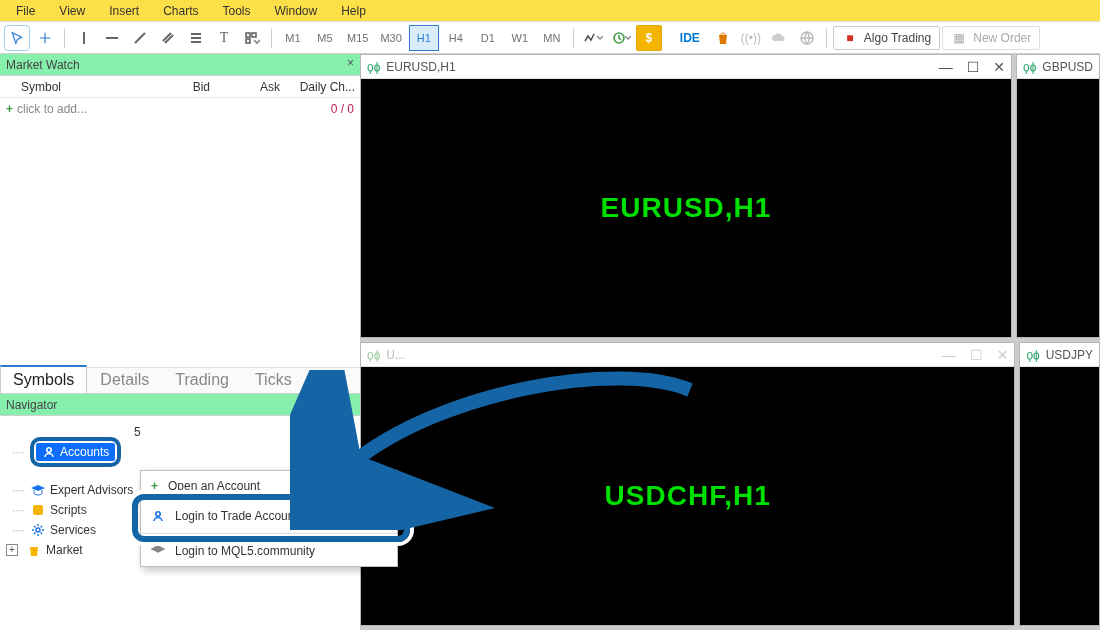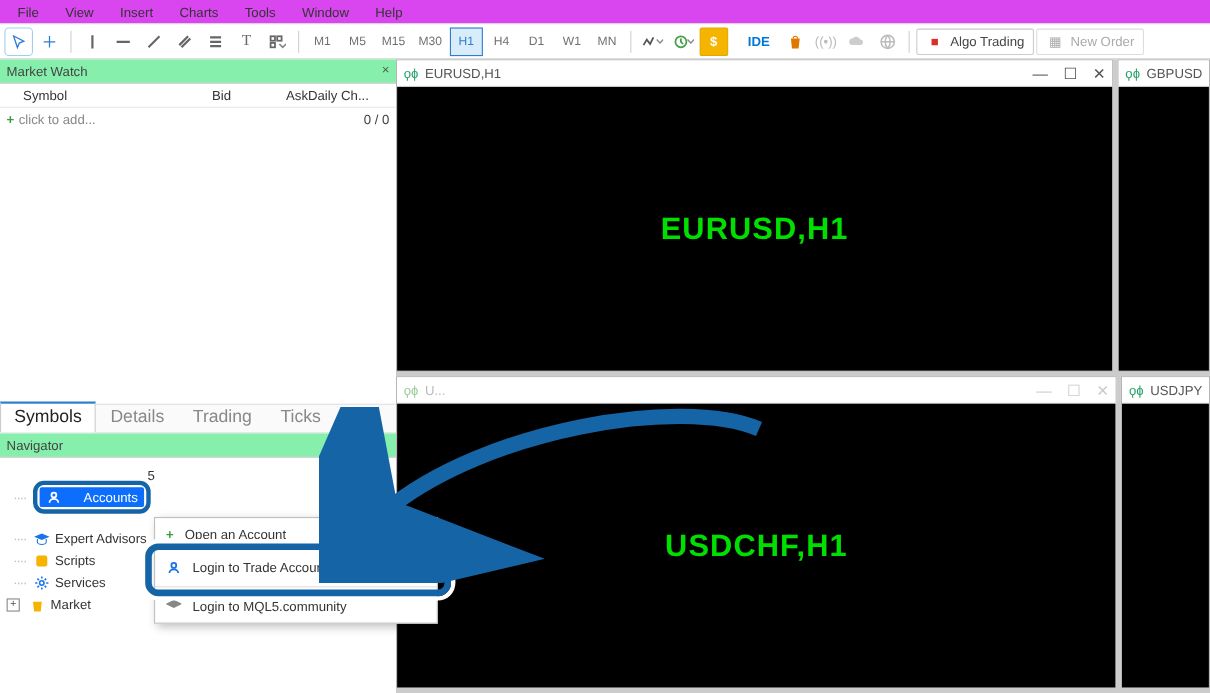--- a/index.html
+++ b/index.html
@@ -1,19 +1,19 @@
 <!DOCTYPE html>
 <html><head>
 <meta charset="utf-8">
 <style>
   * { box-sizing: border-box; margin: 0; padding: 0; font-family: 'Segoe UI', Tahoma, sans-serif; }
   body { width: 1100px; height: 630px; background: #f0f0f0; overflow: hidden; position: relative; font-size: 12px; }
   
   
-  .menubar { height: 22px; background: #d946ef; display: flex; align-items: center; padding: 0 4px; border-bottom: 1px solid #e0e0e0;}
+  .menubar { height: 22px; background: #fde047; display: flex; align-items: center; padding: 0 4px; border-bottom: 1px solid #e0e0e0;}
   .menubar .item { padding: 2px 12px; color: #333; cursor: default; }
 
   
   .toolbar { height: 32px; background: #fff; display: flex; align-items: center; padding: 0 4px; border-bottom: 1px solid #d0d0d0; gap: 2px; }
   .tb-btn { width: 26px; height: 26px; display:flex; align-items:center; justify-content:center; border:1px solid transparent; border-radius:2px; color:#555; }
   .tb-btn.pill { border:1px solid #a0cfee; border-radius:4px; }
   .tb-sep { width:1px; height:20px; background:#d0d0d0; margin:0 4px; }
   .tf-btn { min-width:30px; padding:0 4px; height:26px; display:flex;align-items:center;justify-content:center;color:#707070;border:1px solid transparent;font-size:11px;}
   .tf-btn.active { border-color:#2d7dd2; background:#d8ecfa; color:#2d7dd2;}
   .tb-right-btn { height:24px; padding:0 8px; display:flex;align-items:center;gap:6px;border:1px solid #ccc;border-radius:2px;background:#fff;color:#444;}
@@ -25,39 +25,39 @@
   .left-col { width: 360px; display:flex; flex-direction:column; background:#fff;}
   .right-col { flex:1; background:#ccc; display:flex; flex-direction:column; gap:4px; padding:0 0 4px 0;}
 
   
   .panel-header { height:22px; background:#86efac; border-bottom:1px solid #d0d0d0; display:flex;align-items:center; padding:0 6px; color:#444; position:relative;}
   .panel-header .close-x { position:absolute; right:6px; top:2px; color:#555; cursor:pointer;}
   .mw-headrow { display:flex; height:22px; align-items:center; border-bottom:1px solid #e8e8e8; color:#333; font-size:12px;}
   .mw-headrow span:nth-child(1){ width:140px; padding-left:21px;}
   .mw-headrow span:nth-child(2){ width:70px; text-align:right;}
   .mw-headrow span:nth-child(3){ width:70px; text-align:right;}
-  .mw-headrow span:nth-child(4){ flex:1; padding-right:17px;}
+  .mw-headrow span:nth-child(4){ flex:1; text-align:right; padding-right:5px;}
   .mw-addrow { display:flex; height:22px; align-items:center; color:#888; font-size:12px; padding-left:6px;}
   .mw-addrow .plus { color:#3a9b3a; margin-right:4px; font-weight:bold;}
-  .mw-addrow .count { margin-left:auto; padding-right:6px; color:#404040;}
+  .mw-addrow .count { margin-left:auto; padding-right:6px; color:#be185d;}
   .mw-body { flex:1; background:#fff;}
 
   .market-watch { height: 340px; display:flex; flex-direction:column; border-bottom:1px solid #d0d0d0;}
   .mw-tabs { height:26px; display:flex; align-items:flex-end; border-top:1px solid #e0e0e0; background:#fafafa;}
   .mw-tab { padding:4px 12px; color:#888; border:1px solid transparent; border-bottom:none; font-size:16px;}
   .mw-tab.active { color:#222; background:#fff; border-color:#ccc; border-top:2px solid #2d7dd2;}
 
   
   .navigator { flex:1; display:flex; flex-direction:column; background:#fff; position:relative;}
   .nav-tree { padding:6px 4px; color:#333; font-size:12px;}
   .nav-row { display:flex; align-items:center; height:20px; gap:4px; padding-left:8px;}
   .nav-row .dots { color:#bbb; letter-spacing:-1px; margin-right:2px;}
   .nav-row .nico { width:16px;height:16px;display:inline-flex;align-items:center;justify-content:center;}
   .nav-row .nlabel {}
-  .accounts-pill { display:inline-flex;align-items:center;gap:20px; background:#0d6efd; color:#fff; padding:0 6px; height:18px; border-radius:2px;}
+  .accounts-pill { display:inline-flex;align-items:center;gap:4px; background:#0d6efd; color:#fff; padding:0 6px; height:18px; border-radius:2px;}
   .hl-box-outer { border:4px solid #1565a6; border-radius:10px; padding:2px; display:inline-flex;}
   .plusbox { width:12px;height:12px;border:1px solid #888;display:inline-flex;align-items:center;justify-content:center;font-size:10px;color:#555;line-height:10px;margin-right:4px;}
 
   
   .ctx-menu { position:absolute; left:140px; top:470px; width:258px; background:#fff; border:1px solid #bfbfbf; box-shadow:3px 3px 8px rgba(0,0,0,.25); font-size:12px; z-index:50;}
   .ctx-item { height:30px; display:flex; align-items:center; padding:0 10px; color:#333; gap:10px;}
   .ctx-item .shortcut { margin-left:auto; color:#777;}
   .ctx-sep { height:1px; background:#ddd; margin:2px 0;}
   .ctx-hl-frame { position:absolute; left:132px; top:494px; width:278px; height:48px; border:6px solid #1565a6; border-radius:12px; background:transparent; z-index:60; pointer-events:none; box-shadow:0 0 0 4px #fff;}
 

